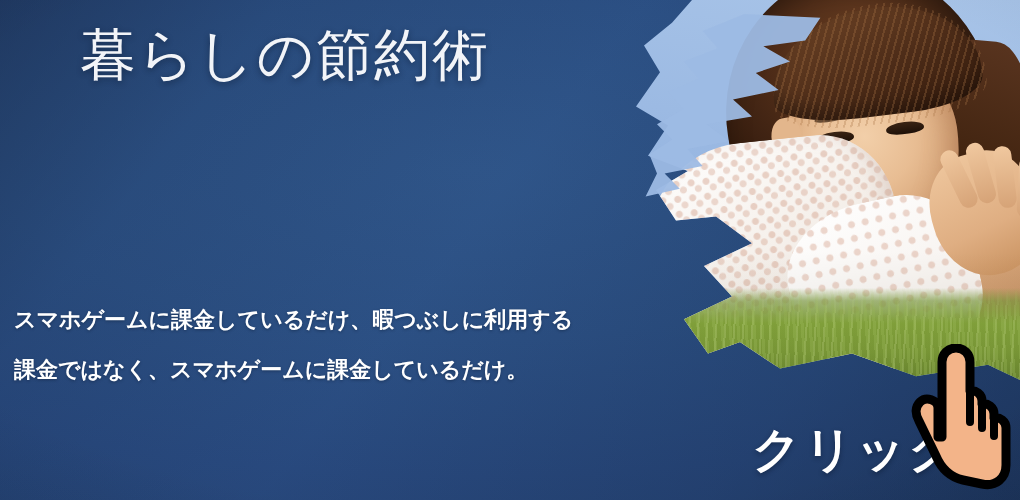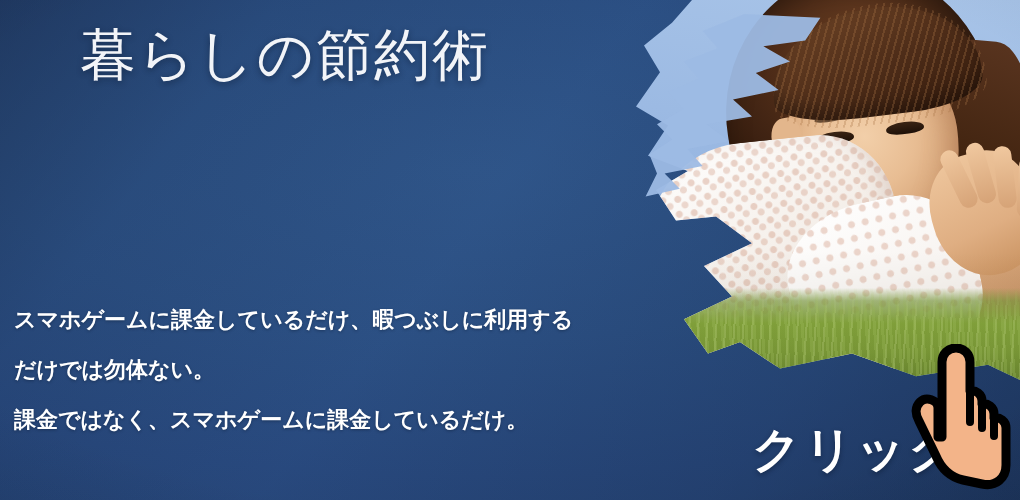--- a/index.html
+++ b/index.html
@@ -376,21 +376,20 @@
   </div>
 
   <div class="brush"></div>
 
   <div class="bg-vig"></div>
 
   <div class="headline">暮らしの節約術</div>
 
   <div class="body-copy">
     <span class="line">スマホゲームに課金しているだけ、暇つぶしに利用する</span>
-    <span class="line">だけでは勿体ない。</span>
     <span class="line">課金ではなく、スマホゲームに課金しているだけ。</span>
   </div>
 
   <div class="cta-label">クリック</div>
 
   <div class="cursor-hand">
     <svg viewBox="0 0 104 150" xmlns="http://www.w3.org/2000/svg" aria-hidden="true">
       <path d="M30 93
                L30 64
                C30 56 18 52 12 58

